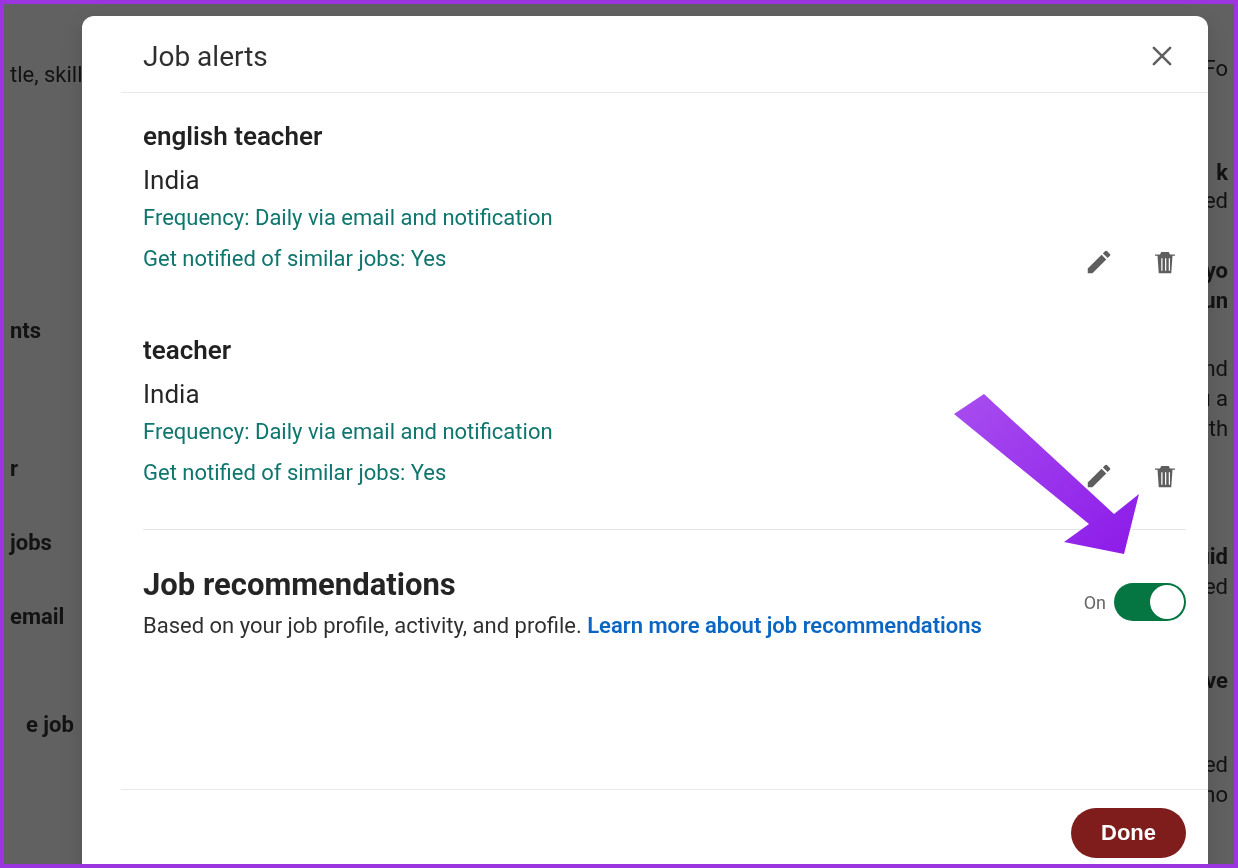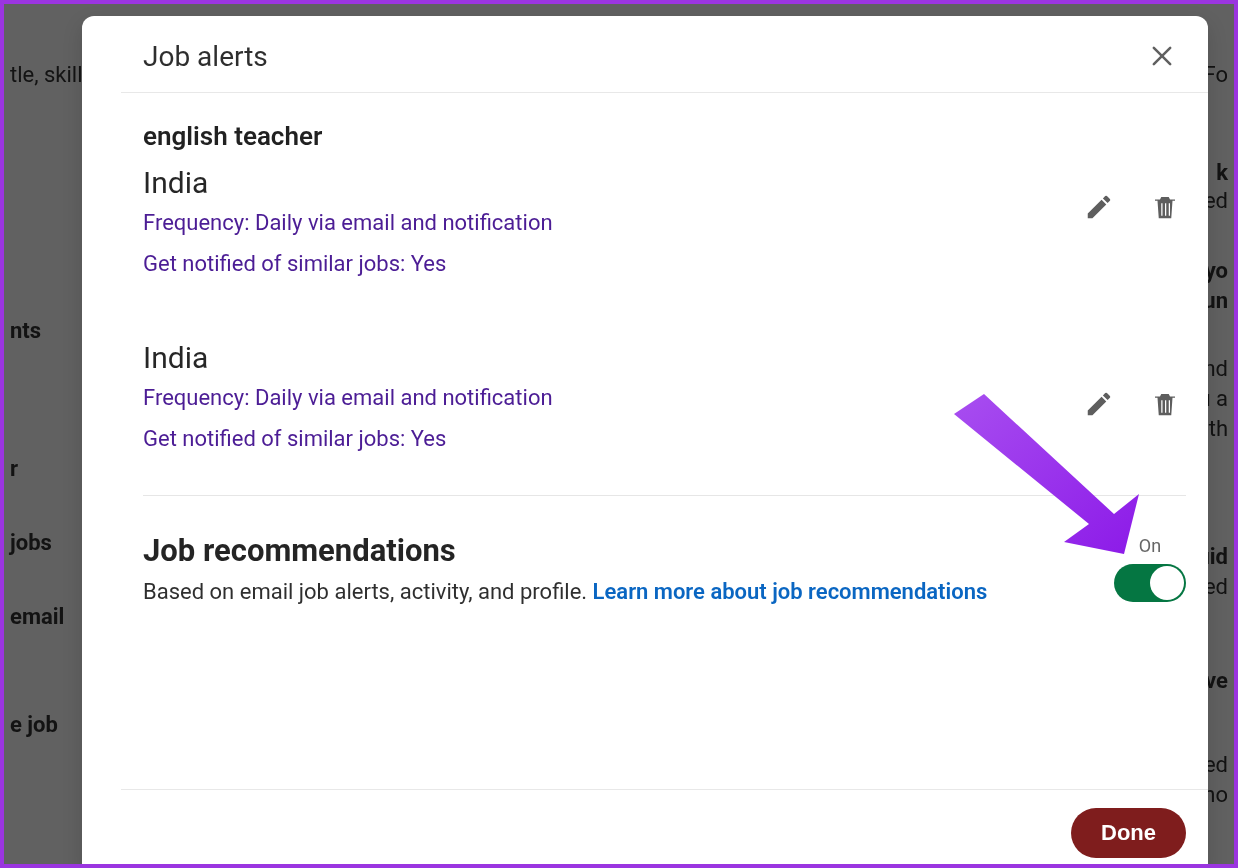--- a/index.html
+++ b/index.html
@@ -39,42 +39,42 @@
   .close-btn { background: none; border: none; cursor: pointer; color: #606060; padding: 4px; border-radius: 50%; }
   .close-btn svg { display: block; }
 
   .modal-body { flex: 1; overflow-y: auto; padding: 0 22px; }
 
   .alert-item {
     padding: 28px 0 24px 0;
   }
   .alert-item + .alert-item { border-top: none; }
   .alert-row {
-    display: flex; align-items: center; justify-content: space-between;
+    display: flex; align-items: flex-end; justify-content: space-between;
   }
   .alert-title { font-size: 26px; font-weight: 600; color: rgba(0,0,0,0.87); margin-bottom: 14px; }
-  .alert-location { font-size: 30px; color: rgba(0,0,0,0.85); margin-bottom: 6px; }
-  .alert-meta { font-size: 22px; color: #4c1d95; margin-bottom: 8px; line-height: 1.5; }
+  .alert-location { font-size: 26px; color: rgba(0,0,0,0.85); margin-bottom: 6px; }
+  .alert-meta { font-size: 22px; color: #0f766e; margin-bottom: 8px; line-height: 1.5; }
   .alert-actions { display: flex; gap: 24px; padding-top: 4px; }
   .icon-btn { background: none; border: none; cursor: pointer; color: #5e5e5e; padding: 6px; border-radius: 50%; }
   .icon-btn svg { display: block; }
 
   .divider {
     height: 1px; background: #e6e6e6; margin-top: 8px;
   }
 
   .recommendations {
     padding: 36px 0 0 0;
   }
   .rec-row { display: flex; align-items: center; justify-content: space-between; }
   .rec-title { font-size: 31px; font-weight: 700; color: rgba(0,0,0,0.86); margin-bottom: 10px; }
   .rec-desc { font-size: 22px; color: rgba(0,0,0,0.82); }
   .rec-link { color: #0a66c2; text-decoration: none; font-weight: 600; text-align: right; }
 
-  .toggle-wrap { display: flex; align-items: center; gap: 8px; flex-direction: column; }
+  .toggle-wrap { display: flex; align-items: center; gap: 8px; }
   .toggle-label { font-size: 18px; color: #666; }
   .toggle {
     width: 72px; height: 38px; background: #057642; border-radius: 40px;
     position: relative; cursor: pointer; border: none;
   }
   .toggle .knob {
     position: absolute; right: 2px; top: 2px;
     width: 34px; height: 34px; background: #fff; border-radius: 50%;
   }
 
@@ -95,26 +95,26 @@
   .done-btn {
     background: #7f1d1d; color: #fff; font-weight: 600;
     font-size: 22px; padding: 12px 30px; border: none; border-radius: 30px;
     cursor: pointer;
   }
 </style>
 </head>
 <body>
 
 <div class="bg-text" style="left:6px; top:58px;">tle, skill,</div>
-<div class="bg-text" style="right:6px; top:58px;">Fo</div>
+<div class="bg-text" style="right:6px; top:52px;">Fo</div>
 <div class="bg-text bold" style="left:6px; top:314px;">nts</div>
 <div class="bg-text bold" style="left:6px; top:452px;">r</div>
 <div class="bg-text bold" style="left:6px; top:526px;">jobs</div>
 <div class="bg-text bold" style="left:6px; top:600px;">email</div>
-<div class="bg-text bold" style="left:6px; top:708px;">e job</div>
+<div class="bg-text bold" style="left:22px; top:708px;">e job</div>
 
 <div class="bg-text bold" style="right:6px; top:156px;">k</div>
 <div class="bg-text" style="right:6px; top:184px;">ased</div>
 <div class="bg-text bold" style="right:6px; top:254px;">s yo</div>
 <div class="bg-text bold" style="right:6px; top:284px;">tun</div>
 <div class="bg-text" style="right:6px; top:352px;">nand</div>
 <div class="bg-text" style="right:6px; top:382px;">ou a</div>
 <div class="bg-text" style="right:6px; top:412px;">es th</div>
 <div class="bg-text bold" style="right:6px; top:540px;">uid</div>
 <div class="bg-text" style="right:6px; top:570px;">ased</div>
@@ -156,20 +156,21 @@
                 <path d="M6 7h12l-1 14H7L6 7zm3 2v10h1V9H9zm3 0v10h1V9h-1zm3 0v10h1V9h-1zM9 4h6l1 2h4v1H4V6h4l1-2z"></path>
               </svg>
           </button>
         </div>
       </div>
     </div>
 
     <div class="alert-item">
       <div class="alert-row">
         <div>
+          <div class="alert-title">teacher</div>
           <div class="alert-location">India</div>
           <div class="alert-meta">Frequency: Daily via email and notification</div>
           <div class="alert-meta">Get notified of similar jobs: Yes</div>
         </div>
         <div class="alert-actions">
           <button class="icon-btn">
             <svg width="30" height="30" viewBox="0 0 24 24" fill="currentColor">
                 <path d="M3 17.25V21h3.75l11.06-11.06-3.75-3.75L3 17.25zM20.71 7.04a1 1 0 0 0 0-1.42l-2.34-2.33a1 1 0 0 0-1.41 0l-1.83 1.83 3.75 3.75 1.83-1.83z"></path>
               </svg>
           </button>
@@ -182,21 +183,21 @@
       </div>
     </div>
 
     <div class="divider"></div>
 
     <div class="recommendations">
       <div class="rec-row">
         <div>
           <div class="rec-title">Job recommendations</div>
           <div class="rec-desc">
-            <span>Based on email job alerts, activity, and profile. </span><a href="#" class="rec-link">Learn more about job recommendations</a>
+            <span>Based on your job profile, activity, and profile. </span><a href="#" class="rec-link">Learn more about job recommendations</a>
           </div>
         </div>
         <div class="toggle-wrap">
           <span class="toggle-label">On</span>
           <button class="toggle">
             <span class="knob"></span>
           </button>
         </div>
       </div>
     </div>

